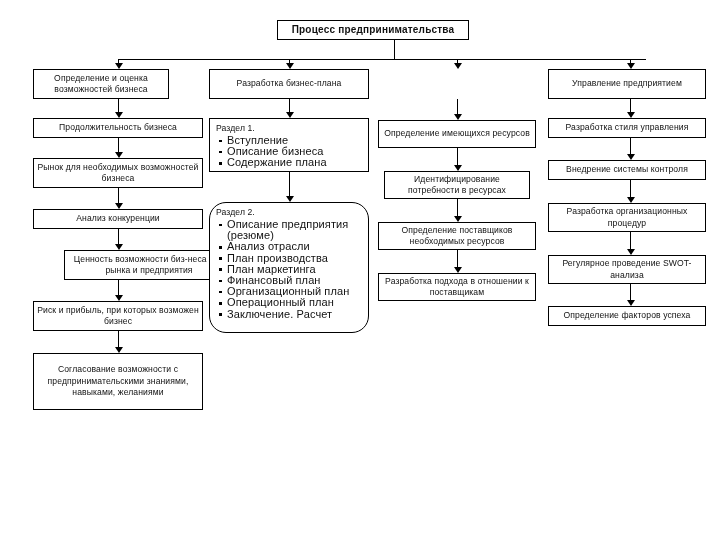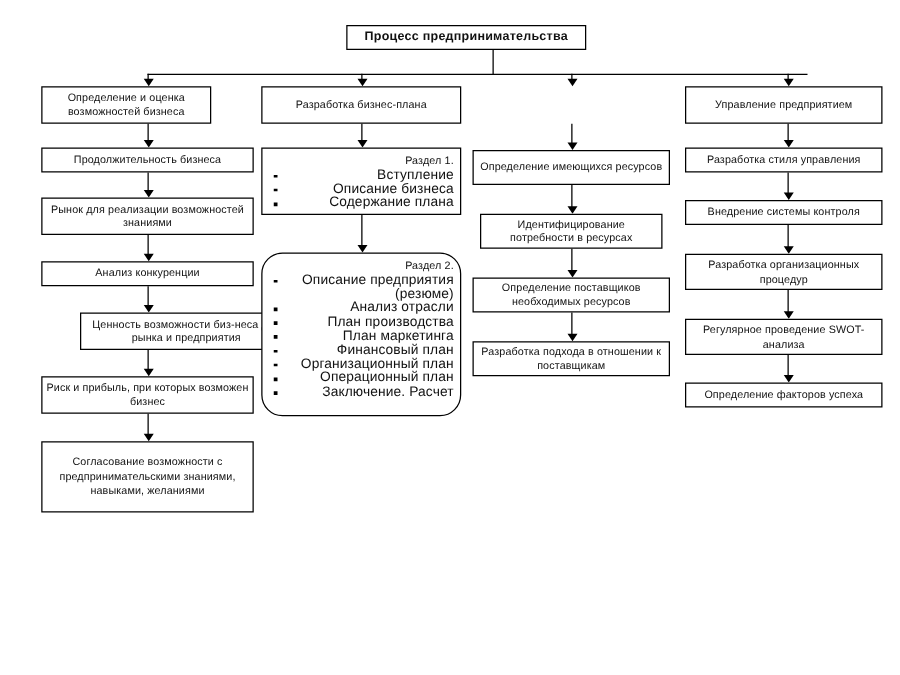--- a/index.html
+++ b/index.html
@@ -36,21 +36,21 @@
     color: #111111;
   }
   .box.title-box {
     font-size: 10px;
     font-weight: bold;
     letter-spacing: 0.2px;
     border-width: 1.5px;
   }
   .box.list-box {
     display: block;
-    text-align: right;
+    text-align: left;
     padding: 4px 5px 4px 6px;
   }
   .list-head {
     font-size: 8.6px;
     line-height: 11px;
     margin-bottom: 1px;
   }
   ul.bullets {
     margin: 0;
     padding: 0 0 0 11px;
@@ -122,21 +122,21 @@
 
   <div class="vline" style="left:118px; top:99px; height:17px;"></div>
   <div class="arrow" style="left:114.5px; top:112px;"></div>
   <div class="box" style="left:33px; top:118px; width:170px; height:20px;">
     <span>Продолжительность бизнеса</span>
   </div>
 
   <div class="vline" style="left:118px; top:138px; height:18px;"></div>
   <div class="arrow" style="left:114.5px; top:152px;"></div>
   <div class="box" style="left:33px; top:158px; width:170px; height:30px;">
-    <span>Рынок для реализации возможностей знаниями</span>
+    <span>Рынок для необходимых возможностей бизнеса</span>
   </div>
 
   <div class="vline" style="left:118px; top:188px; height:19px;"></div>
   <div class="arrow" style="left:114.5px; top:203px;"></div>
   <div class="box" style="left:33px; top:209px; width:170px; height:20px;">
     <span>Анализ конкуренции</span>
   </div>
 
   <div class="vline" style="left:118px; top:229px; height:19px;"></div>
   <div class="arrow" style="left:114.5px; top:244px;"></div>

